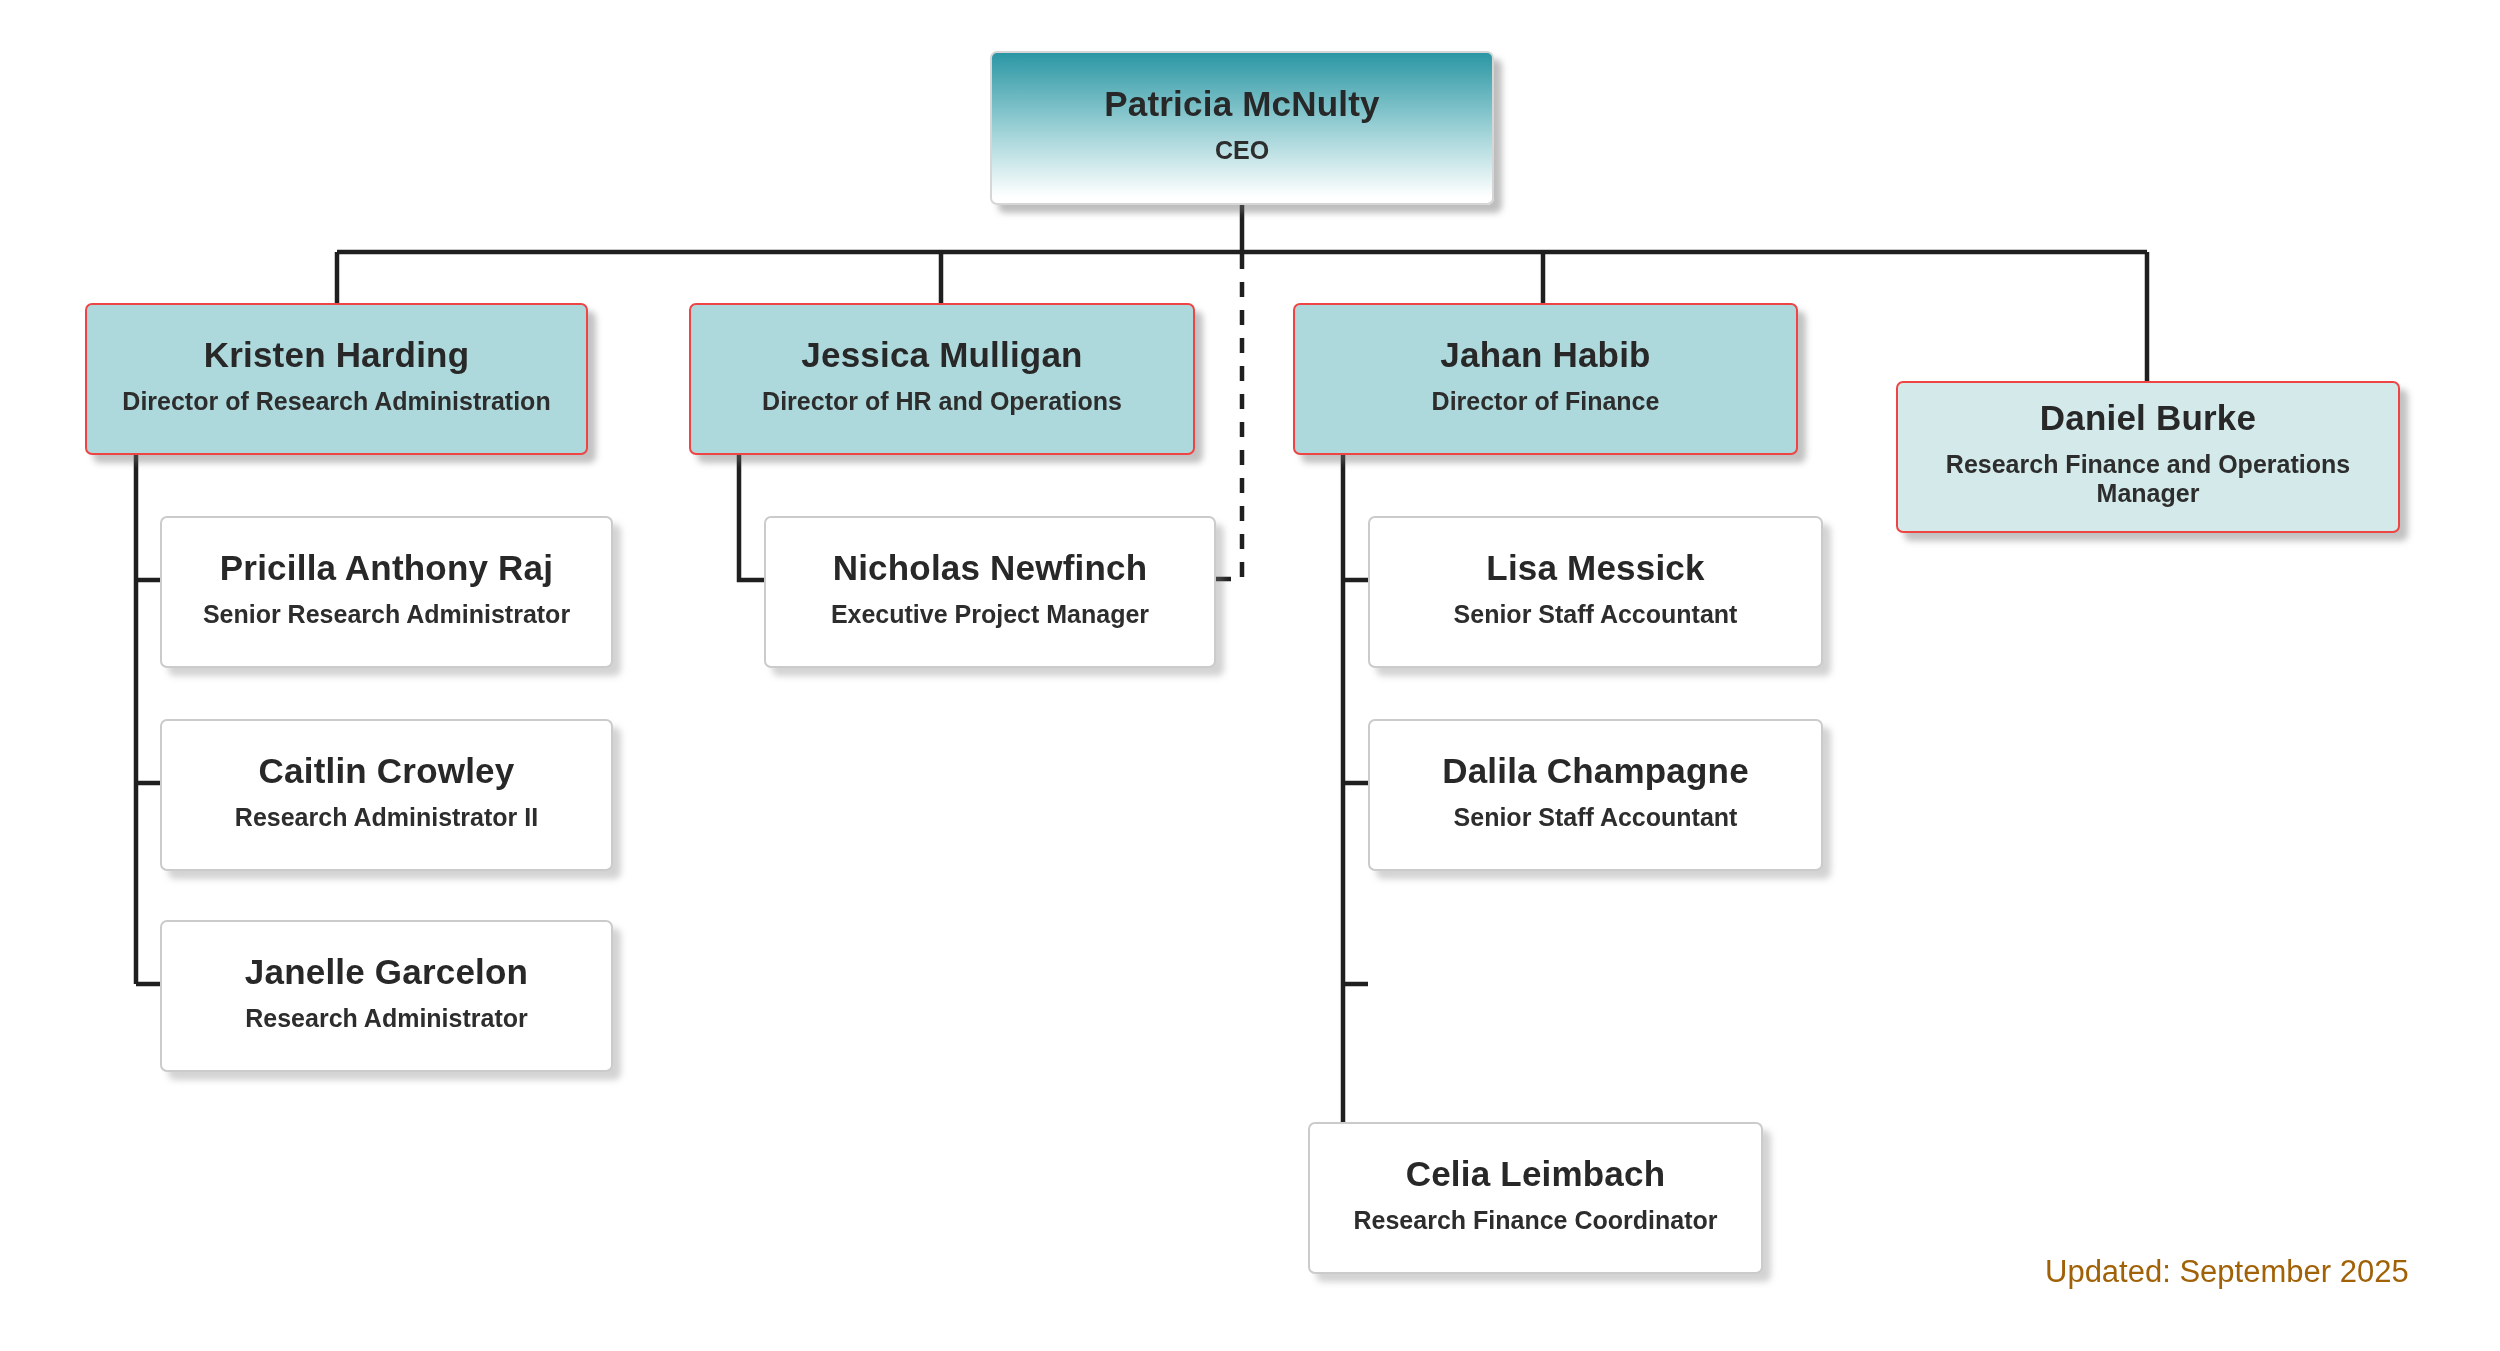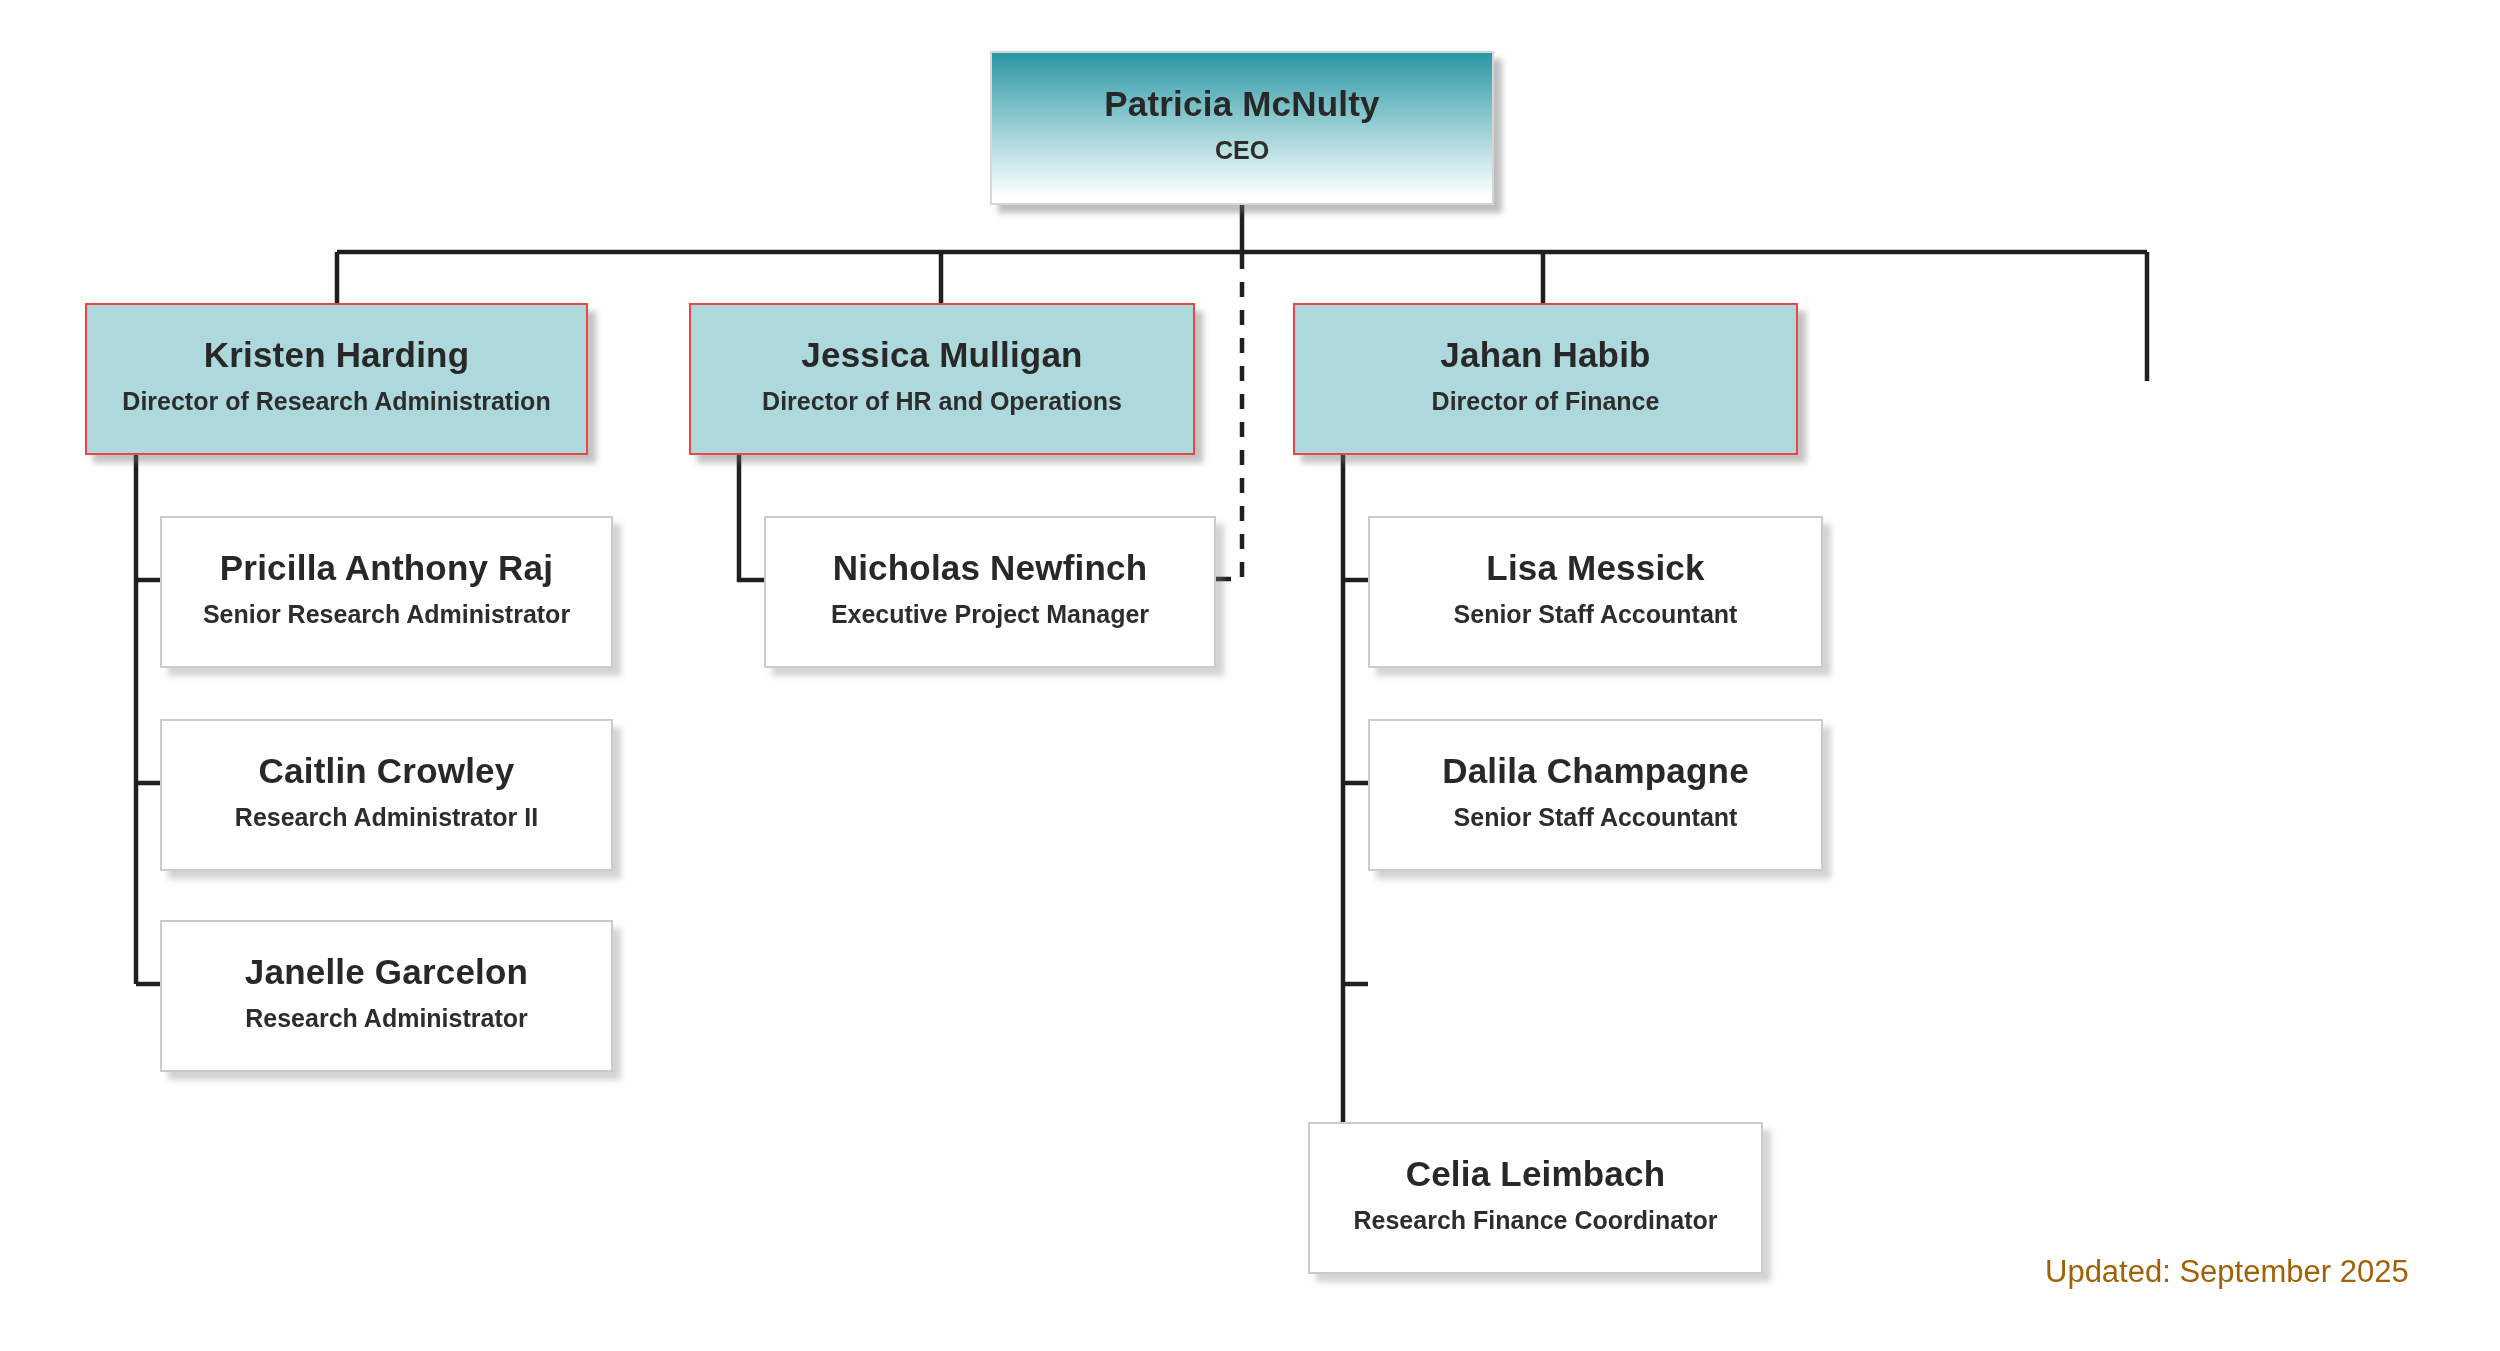--- a/index.html
+++ b/index.html
@@ -32,20 +32,21 @@
   }
   .node {
     position: absolute;
     box-sizing: border-box;
     display: flex;
     flex-direction: column;
     align-items: center;
     justify-content: center;
     text-align: center;
     padding: 10px 6px 18px 6px;
+    border-radius: 7px;
   }
   .node .name {
     font-weight: bold;
     font-size: 35px;
     line-height: 1.15;
     color: #282828;
     letter-spacing: 0.2px;
   }
   .node .title {
     font-size: 25px;
@@ -129,20 +130,24 @@
   <div class="node director" style="left:689px;top:303px;width:506px;height:152px">
     <div class="name">Jessica Mulligan</div>
     <div class="title">Director of HR and Operations</div>
   </div>
 
   <div class="node director" style="left:1293px;top:303px;width:505px;height:152px">
     <div class="name">Jahan Habib</div>
     <div class="title">Director of Finance</div>
   </div>
 
+  <div class="node director light" style="left:1896px;top:381px;width:504px;height:152px">
+    <div class="name">Daniel Burke</div>
+    <div class="title">Research Finance and Operations Manager</div>
+  </div>
 
   <div class="node leaf" style="left:160px;top:504px;width:453px;height:152px">
     <div class="name">Pricilla Anthony Raj</div>
     <div class="title">Senior Research Administrator</div>
   </div>
 
   <div class="node leaf" style="left:160px;top:707px;width:453px;height:152px">
     <div class="name">Caitlin Crowley</div>
     <div class="title">Research Administrator II</div>
   </div>

